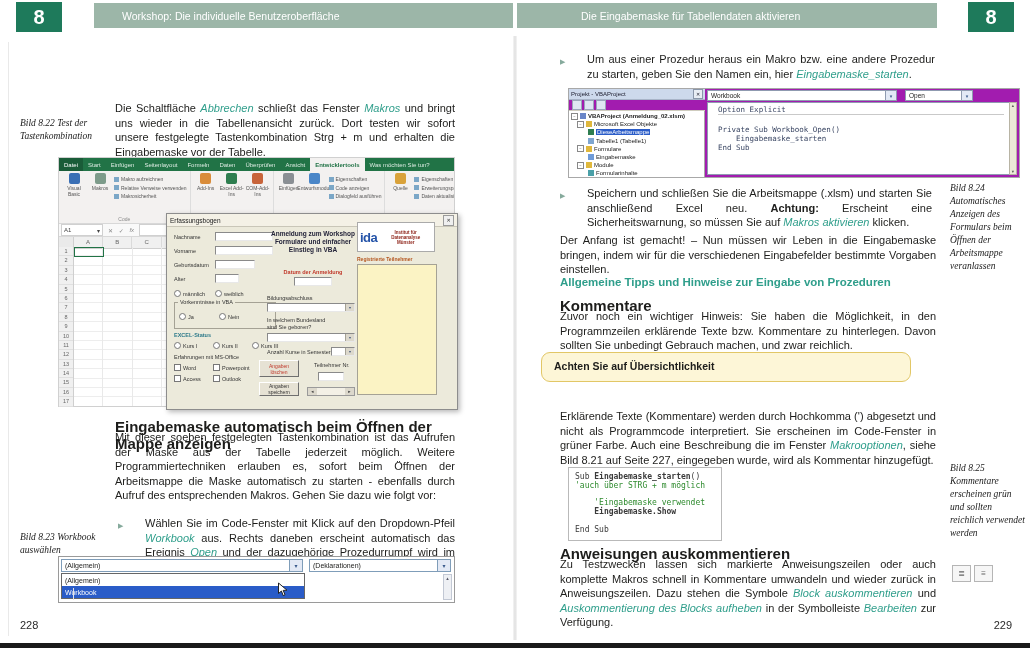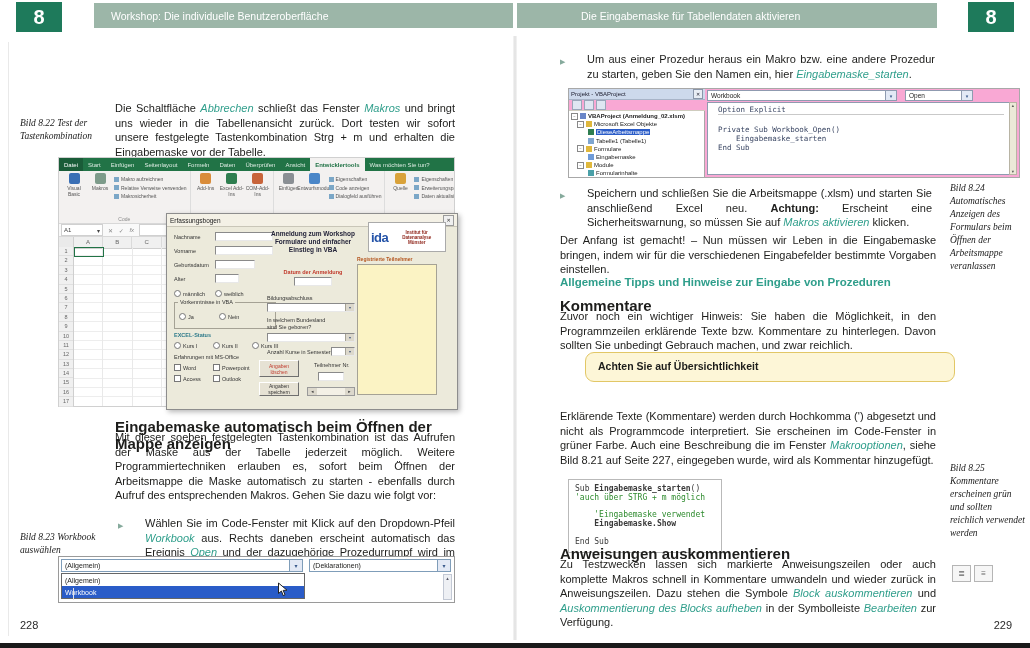--- a/index.html
+++ b/index.html
@@ -3,21 +3,21 @@
 <meta charset="utf-8">
 <style>
   html,body{margin:0;padding:0;background:#fff;}
   #canvas{position:relative;width:1030px;height:648px;background:#fff;overflow:hidden;
           font-family:"Liberation Sans",sans-serif;color:#1d1d1b;}
   .abs{position:absolute;}
   
   .hdr-box{background:#1e7a5b;color:#fff;font-weight:700;font-size:20px;display:flex;align-items:center;justify-content:center;}
   .hdr-bar{background:#9cb6a8;color:#fff;font-size:10.5px;display:flex;align-items:center;}
   .hl-box{left:16px;top:2px;width:46px;height:30px;}
-  .hl-bar{left:94px;top:3px;width:419px;height:25px;padding-left:17px;box-sizing:border-box;}
+  .hl-bar{left:94px;top:3px;width:419px;height:25px;padding-left:28px;box-sizing:border-box;}
   .hr-bar{left:517px;top:3px;width:420px;height:25px;padding-left:64px;box-sizing:border-box;}
   .hr-box{left:968px;top:2px;width:46px;height:30px;}
   
   .para{font-size:11px;line-height:14.5px;text-align:justify;}
   .rt-b{font-weight:700;}
   .rt-em{color:#2f9e8b;font-style:italic;}
   .rt-cmt{color:#2e8b2e;}
   .rt-cb{font-weight:700;}
   .marginnote{font-family:"Liberation Serif",serif;font-style:italic;font-size:9.5px;line-height:13px;color:#1a1a1a;}
   .h-black{font-size:15px;font-weight:700;}
@@ -96,21 +96,21 @@
   
   .ddshot{left:58px;top:556px;width:397px;height:47px;border:1px solid #9a9a9a;background:#fff;box-sizing:border-box;}
   .dd-combo{position:absolute;height:13px;border:1px solid #7f9db9;background:#fff;display:flex;align-items:center;justify-content:space-between;font-size:7px;padding-left:3px;box-sizing:border-box;}
   .dd-combo .arr{width:12px;height:100%;background:#e3e9f5;border-left:1px solid #7f9db9;display:flex;align-items:center;justify-content:center;font-size:6px;color:#3a5a8c;}
   .dd-list{position:absolute;left:2px;top:16px;width:242px;border:1px solid #666;background:#fff;font-size:7px;}
   .dd-item{height:12px;display:flex;align-items:center;padding:0 3px;}
   .dd-item.sel{background:#2a5cc8;color:#fff;}
   .dd-vscroll{position:absolute;right:2px;top:17px;width:9px;height:26px;background:#eef0f4;border:1px solid #c2c8d4;font-size:5px;color:#556;display:flex;flex-direction:column;align-items:center;box-sizing:border-box;}
   .dd-mline{position:absolute;left:14px;top:31px;bottom:2px;width:1px;background:#e4e4e4;}
   
-  .vbashot{left:568px;top:88px;width:452px;height:90px;background:#f9a8d4;border:1px solid #a8a8a8;box-sizing:border-box;}
+  .vbashot{left:568px;top:88px;width:452px;height:90px;background:#a21caf;border:1px solid #a8a8a8;box-sizing:border-box;}
   .vb-ptitle{position:absolute;left:0;top:0;width:136px;height:11px;background:#cdd9ec;border-bottom:1px solid #a8b4c8;display:flex;align-items:center;justify-content:space-between;padding:0 2px;font-size:6px;color:#223;box-sizing:border-box;}
   .vb-x{width:8px;height:8px;border:1px solid #8a96aa;background:#e8edf5;font-size:5px;display:flex;align-items:center;justify-content:center;}
   .vb-tools{position:absolute;left:0;top:11px;width:136px;height:11px;border-bottom:1px solid #cfccbe;display:flex;align-items:center;gap:2px;padding:0 3px;box-sizing:border-box;}
   .vb-tools i{width:8px;height:8px;background:#dfe6f2;border:1px solid #9aa6ba;display:inline-block;}
   .vb-tree{position:absolute;left:0;top:22px;width:136px;bottom:0;background:#fff;border-right:1px solid #a8a8a8;font-size:6px;color:#222;padding-top:1px;box-sizing:border-box;overflow:hidden;}
   .tr-row{height:8.2px;display:flex;align-items:center;gap:2px;white-space:nowrap;overflow:hidden;}
   .tr-row:nth-child(1) .lbl{font-weight:700;}
   .tr-exp{width:5px;height:5px;border:1px solid #888;font-size:4px;line-height:3px;display:flex;align-items:center;justify-content:center;color:#444;background:#fff;flex:none;}
   .tr-ic{width:6px;height:6px;display:inline-block;flex:none;}
   .ti-prj{background:#6a86c8;} .ti-fold{background:#e0b83c;} .ti-wb{background:#2e7d4f;}
@@ -352,21 +352,21 @@
         </div>
       <div class="dbtn dbtn-red" style="left:92px;top:146px;width:40px;height:17px;">Angaben löschen</div>
       <div class="dbtn" style="left:92px;top:168px;width:40px;height:14px;">Angaben speichern</div>
       <span class="dl" style="left:147px;top:148px;">Teilnehmer Nr.</span>
       <span class="df" style="left:151px;top:158px;width:26px;"></span>
       <div class="hscroll" style="left:140px;top:173px;width:48px;">
         <span class="sb">◂</span>
         <span class="trk"></span>
         <span class="sb">▸</span>
       </div>
-      <div class="logo" style="left:201px;top:8px;width:78px;height:30px;">
+      <div class="logo" style="left:190px;top:8px;width:78px;height:30px;">
         <span class="ida">ida</span>
         <span class="lr">
           <span style="display:block;">Institut für</span>
           <span style="display:block;">Datenanalyse</span>
           <span style="display:block;">Münster</span>
         </span>
       </div>
       <span class="reg" style="left:190px;top:42px;">Registrierte Teilnehmer</span>
       <div class="listbox" style="left:190px;top:50px;width:78px;height:129px;"></div>
     </div>
@@ -484,27 +484,27 @@
 
   <div class="abs para bullet" style="left:560px;top:186px;width:372px;">
     <span class="tri">▶</span>
     <span class="bt"><span>Speichern und schließen Sie die Arbeitsmappe (.xlsm) und starten Sie anschließend Excel neu. </span><span class="rt-b">Achtung:</span><span> Erscheint eine Sicherheitswarnung, so müssen Sie auf </span><span class="rt-em">Makros aktivieren</span><span> klicken.</span></span>
   </div>
   <div class="abs para" style="left:560px;top:233px;width:376px;">Der Anfang ist gemacht! – Nun müssen wir Leben in die Eingabemaske bringen, indem wir für die verschiedenen Eingabefelder bestimmte Vorgaben einstellen.</div>
   <div class="abs h-teal" style="left:560px;top:276px;">Allgemeine Tipps und Hinweise zur Eingabe von Prozeduren</div>
   <div class="abs h-black" style="left:560px;top:297px;">Kommentare</div>
   <div class="abs para" style="left:560px;top:309px;width:376px;">Zuvor noch ein wichtiger Hinweis: Sie haben die Möglichkeit, in den Programmzeilen erklärende Texte bzw. Kommentare zu hinterlegen. Davon sollten Sie unbedingt Gebrauch machen, und zwar reichlich.</div>
 
-  <div class="abs notebox" style="left:585px;top:352px;width:370px;">
+  <div class="abs notebox" style="left:541px;top:352px;width:370px;">
     <div class="nb-title">Achten Sie auf Übersichtlichkeit</div>
   </div>
 
   <div class="abs para" style="left:560px;top:409px;width:376px;"><span>Erklärende Texte (Kommentare) werden durch Hochkomma (') abgesetzt und nicht als Programmcode interpretiert. Sie erscheinen im Code-Fenster in grüner Farbe. Auch eine Beschreibung die im Fenster </span><span class="rt-em">Makrooptionen</span><span>, siehe Bild 8.21 auf Seite 227, eingegeben wurde, wird als Kommentar hinzugefügt.</span></div>
 
-  <div class="abs codebox" style="left:568px;top:467px;width:140px;margin-top:12px;">
+  <div class="abs codebox" style="left:568px;top:467px;width:140px;">
     <div><span>Sub </span><span class="rt-cb">Eingabemaske_starten</span><span>()</span></div>
     <div><span class="rt-cmt">'auch über STRG + m möglich</span></div>
     <div><span> </span></div>
     <div><span>    </span><span class="rt-cmt">'Eingabemaske verwendet</span></div>
     <div><span>    </span><span class="rt-cb">Eingabemaske.Show</span></div>
     <div><span> </span></div>
     <div><span>End Sub</span></div>
   </div>
   <div class="abs marginnote" style="left:950px;top:462px;width:76px;">Bild 8.25 Kommentare erscheinen grün und sollten reichlich verwendet werden</div>
 

